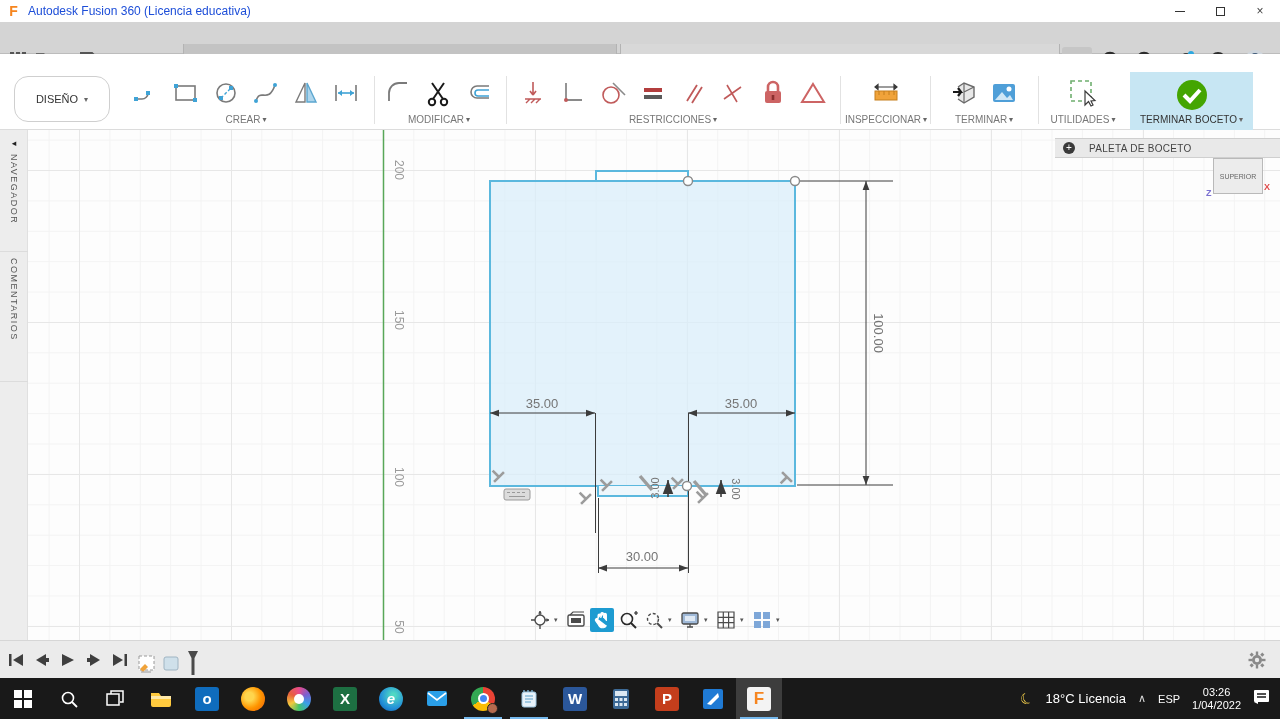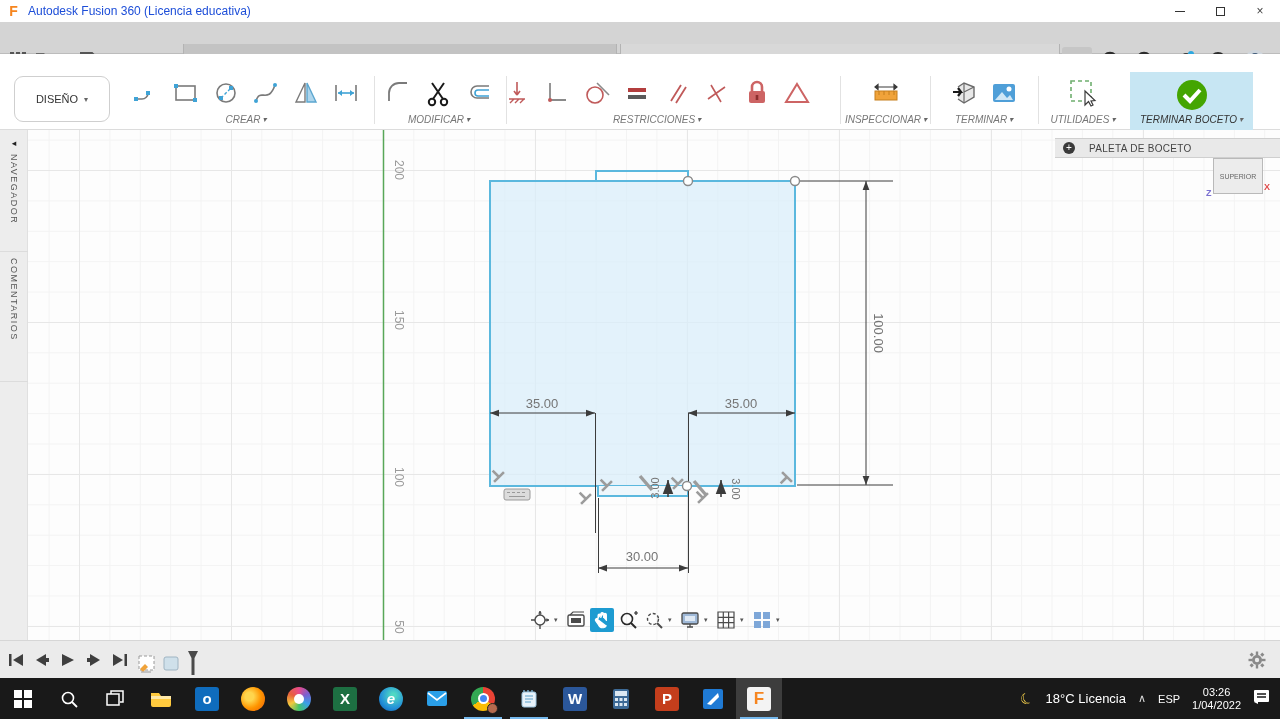--- a/index.html
+++ b/index.html
@@ -33,24 +33,24 @@
   #avatar-ic i { position:absolute; left:5px; top:3px; width:10px; height:10px; border-radius:50%; background:#3f5a78; }
   #avatar-ic b { position:absolute; left:2px; top:12px; width:16px; height:10px; border-radius:50%; background:#3f5a78; }
 
   
   #ribbontabs { left:0; top:54px; width:1280px; height:18px; background:#fff; }
   .rtab { top:54px; height:18px; transform:translateX(-50%); font-size:11px; color:#4a4a4a; display:flex; align-items:center; padding:0 10px; letter-spacing:.2px; }
   .rtab.active { background:#d9edf7; color:#1593c8; border-bottom:3px solid #0696d7; font-weight:bold; }
 
   
   #toolbar { left:0; top:72px; width:1280px; height:58px; background:#fff; border-bottom:1px solid #dcdcdc; }
-  #design-btn { left:14px; top:4px; width:96px; height:46px; border:1px solid #cfcfcf; border-radius:9px; font-size:11px; color:#333; gap:4px; background:#fff; }
+  #design-btn { left:14px; top:4px; width:96px; height:46px; border:1px solid #cfcfcf; border-radius:14px; font-size:11px; color:#333; gap:4px; background:#fff; }
   .tgroup { top:2px; height:54px; position:absolute; display:flex; flex-direction:column; align-items:center; }
   .ticons { display:flex; align-items:center; gap:10px; height:38px; }
-  .glabel { font-size:10px; color:#777; margin-top:2px; display:flex; gap:0; align-items:center;font-style:italic; }
+  .glabel { font-size:10px; color:#777; margin-top:2px; display:flex; gap:0; align-items:center; }
   .vsep { top:4px; width:1px; height:48px; background:#e2e2e2; }
   #terminar-block { left:1130px; top:0px; width:123px; height:58px; background:#c7e6f3; display:flex; flex-direction:column; align-items:center; justify-content:center; }
   #terminar-block .glabel { color:#333; }
   .ticon { width:30px; height:30px; display:flex; align-items:center; justify-content:center; }
 
   
   #left-rail { left:0; top:130px; width:28px; height:510px; background:#ededed; border-right:1px solid #e0e0e0; }
   .rail-sec { position:absolute; left:0; width:28px; display:flex; flex-direction:column; align-items:center; border-bottom:1px solid #dcdcdc; }
   .rail-txt { writing-mode:vertical-rl; font-size:9px; letter-spacing:1.5px; color:#555; margin-top:6px; }
   #rail-arrow { margin-top:8px; font-size:9px; color:#222; }
@@ -298,21 +298,21 @@
             </svg>
           </span>
       </div>
       <div class="glabel">
           <span>MODIFICAR</span>
           <span class="caret">▾</span>
         </div>
     </div>
     <div class="abs vsep" style="left:506px"></div>
 
-    <div class="tgroup" style="left:496px;width:322px">
+    <div class="tgroup" style="left:512px;width:322px">
       <div class="ticons">
         <span class="ticon">
             <svg width="28" height="28">
               <path d="M14 3 V16 M14 16 l-3 -4 M14 16 l3 -4" stroke="#c05a5a" stroke-width="1.6" fill="none"></path>
               <path d="M6 20 H22 M7 24 l4 -4 M12 24 l4 -4 M17 24 l4 -4" stroke="#c05a5a" stroke-width="1.4"></path>
             </svg>
           </span>
         <span class="ticon">
             <svg width="28" height="28">
               <path d="M7 4 V21 H23" fill="none" stroke="#8a8a8a" stroke-width="1.8"></path>

